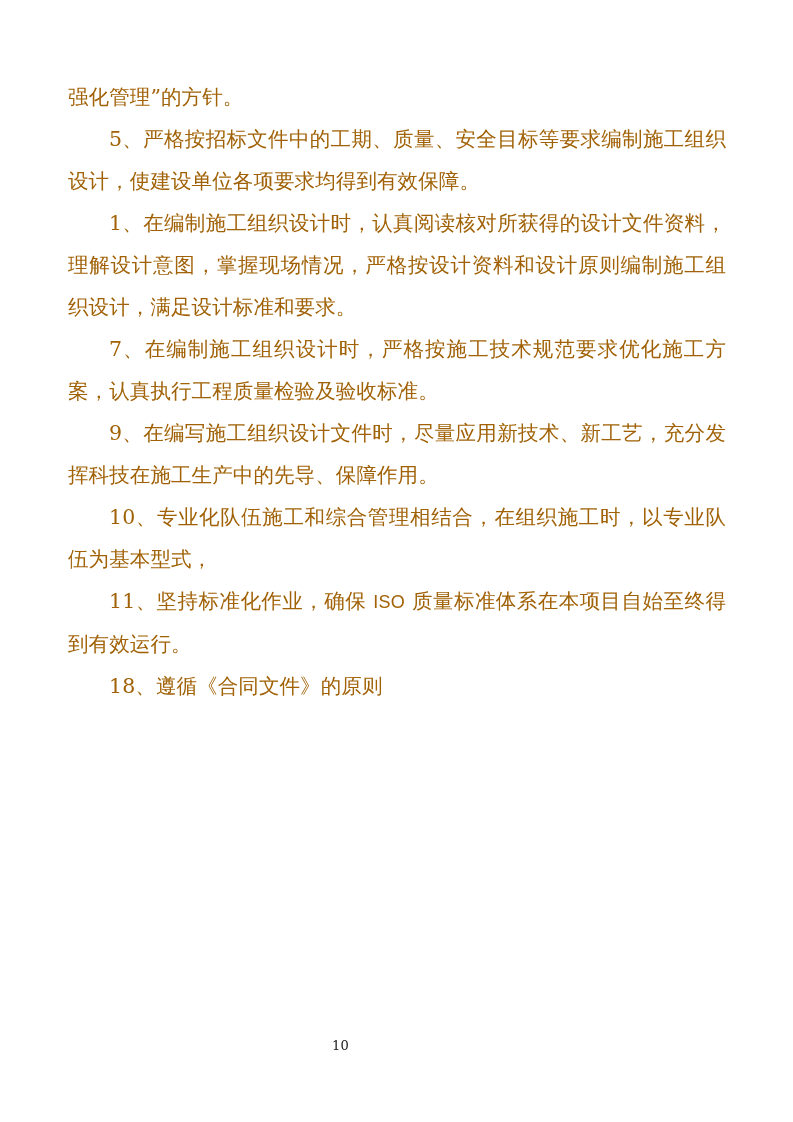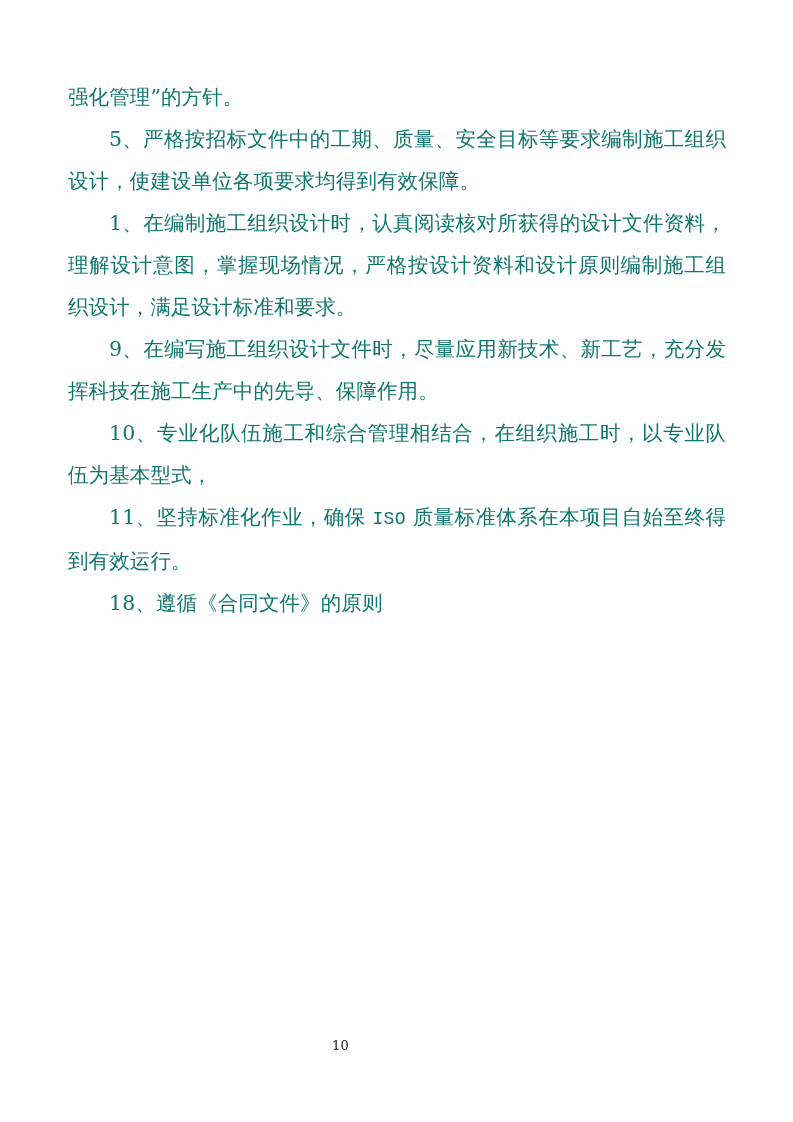--- a/index.html
+++ b/index.html
@@ -33,34 +33,34 @@
     width: 658px;
   }
 
   .para {
     font-size: 20.5px;
     line-height: 42px;
     text-align: justify;
     text-justify: inter-ideograph;
     letter-spacing: 0.1px;
     margin: 0;
-    color: #0f766e;
+    color: #a16207;
     word-break: break-all;
   }
 
   .para.indent {
     text-indent: 41px;
   }
 
   .para.noindent {
     text-indent: 0;
   }
 
   .latin {
-    font-family: Liberation Mono, monospace;
+    font-family: Liberation Sans, sans-serif;
     font-size: 18px;
     letter-spacing: 0.3px;
   }
 
   .page-number {
     position: absolute;
     left: 0;
     top: 1038px;
     width: 681px;
     text-align: center;
@@ -76,20 +76,21 @@
 <div class="page">
 
   <div class="content">
 
     <p class="para noindent">强化管理”的方针。</p>
 
     <p class="para indent">5、严格按招标文件中的工期、质量、安全目标等要求编制施工组织设计，使建设单位各项要求均得到有效保障。</p>
 
     <p class="para indent">1、在编制施工组织设计时，认真阅读核对所获得的设计文件资料，理解设计意图，掌握现场情况，严格按设计资料和设计原则编制施工组织设计，满足设计标准和要求。</p>
 
+    <p class="para indent">7、在编制施工组织设计时，严格按施工技术规范要求优化施工方案，认真执行工程质量检验及验收标准。</p>
 
 
 
     <p class="para indent">9、在编写施工组织设计文件时，尽量应用新技术、新工艺，充分发挥科技在施工生产中的先导、保障作用。</p>
 
     <p class="para indent">10、专业化队伍施工和综合管理相结合，在组织施工时，以专业队伍为基本型式，</p>
 
 
     <p class="para indent"><span>11、坚持标准化作业，确保 </span><span class="latin">ISO</span><span> 质量标准体系在本项目自始至终得到有效运行。</span></p>
 

